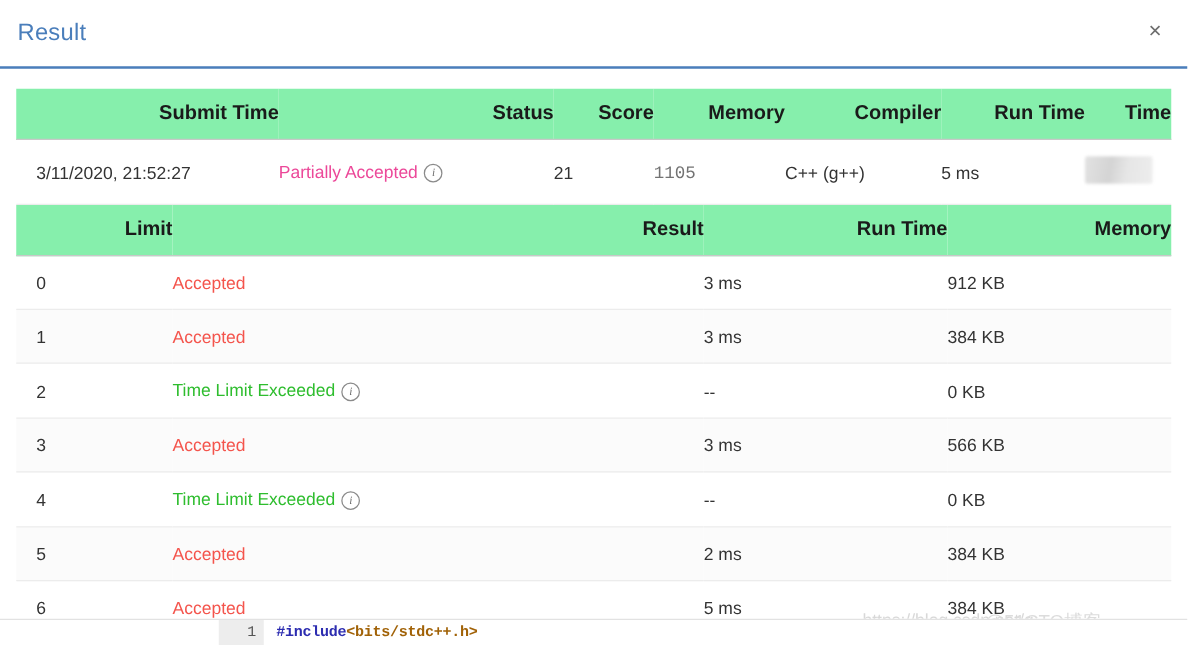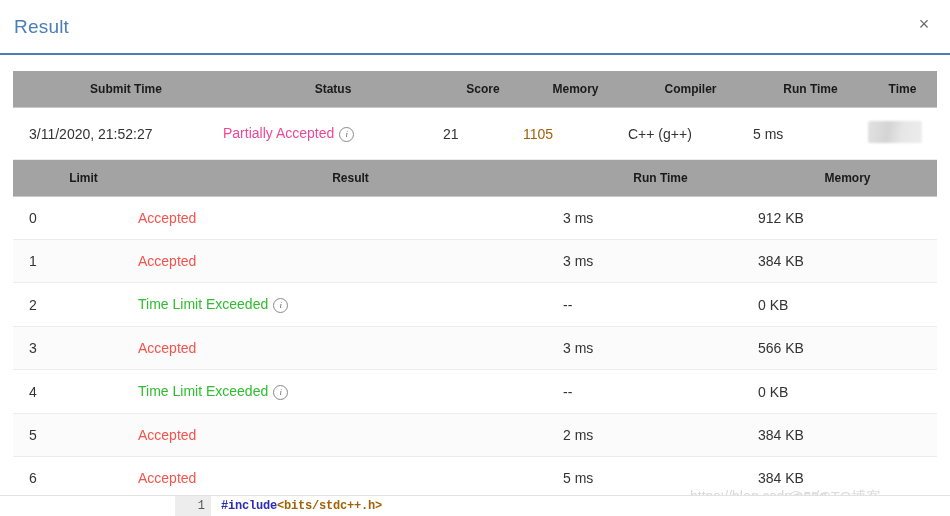--- a/index.html
+++ b/index.html
@@ -72,45 +72,45 @@
   .c-run    { width: 115px; }
   .c-user   { width:  69px; }
 
   
   .k-case   { width: 125px; }
   .k-result { width: 425px; }
   .k-run    { width: 195px; }
   .k-mem    { width: 179px; }
 
   table.res-table thead th {
-    background: #a3a3a3;
-    text-align: center;
+    background: #86efac;
+    text-align: right;
     font-weight: bold;
-    font-size: 12px;
+    font-size: 16px;
     color: #1a1a1a;
     padding: 11px 0 11px 0;
     border-bottom: 1px solid #c8c8c8;
     white-space: nowrap;
   }
   table.res-table thead th:first-child { padding-left: 16px; }
 
   table.res-table tbody td {
     padding: 13px 0 13px 0;
     font-size: 14px;
     color: #333333;
     border-bottom: 1px solid #ececec;
     vertical-align: middle;
     white-space: nowrap;
   }
   table.res-table tbody td:first-child { padding-left: 16px; }
 
   tr.zebra td { background: #fbfbfb; }
 
   .status-green { color: #ec4899; }
-  .link-blue    { color: #a16207; cursor: pointer; }
+  .link-blue    { color: #737373; cursor: pointer; font-family: Liberation Mono, monospace; }
 
   
   .info-ico {
     display: inline-block;
     width: 13px;
     height: 13px;
     border: 1px solid #8a8a8a;
     border-radius: 50%;
     color: #6a6a6a;
     font-size: 9px;

